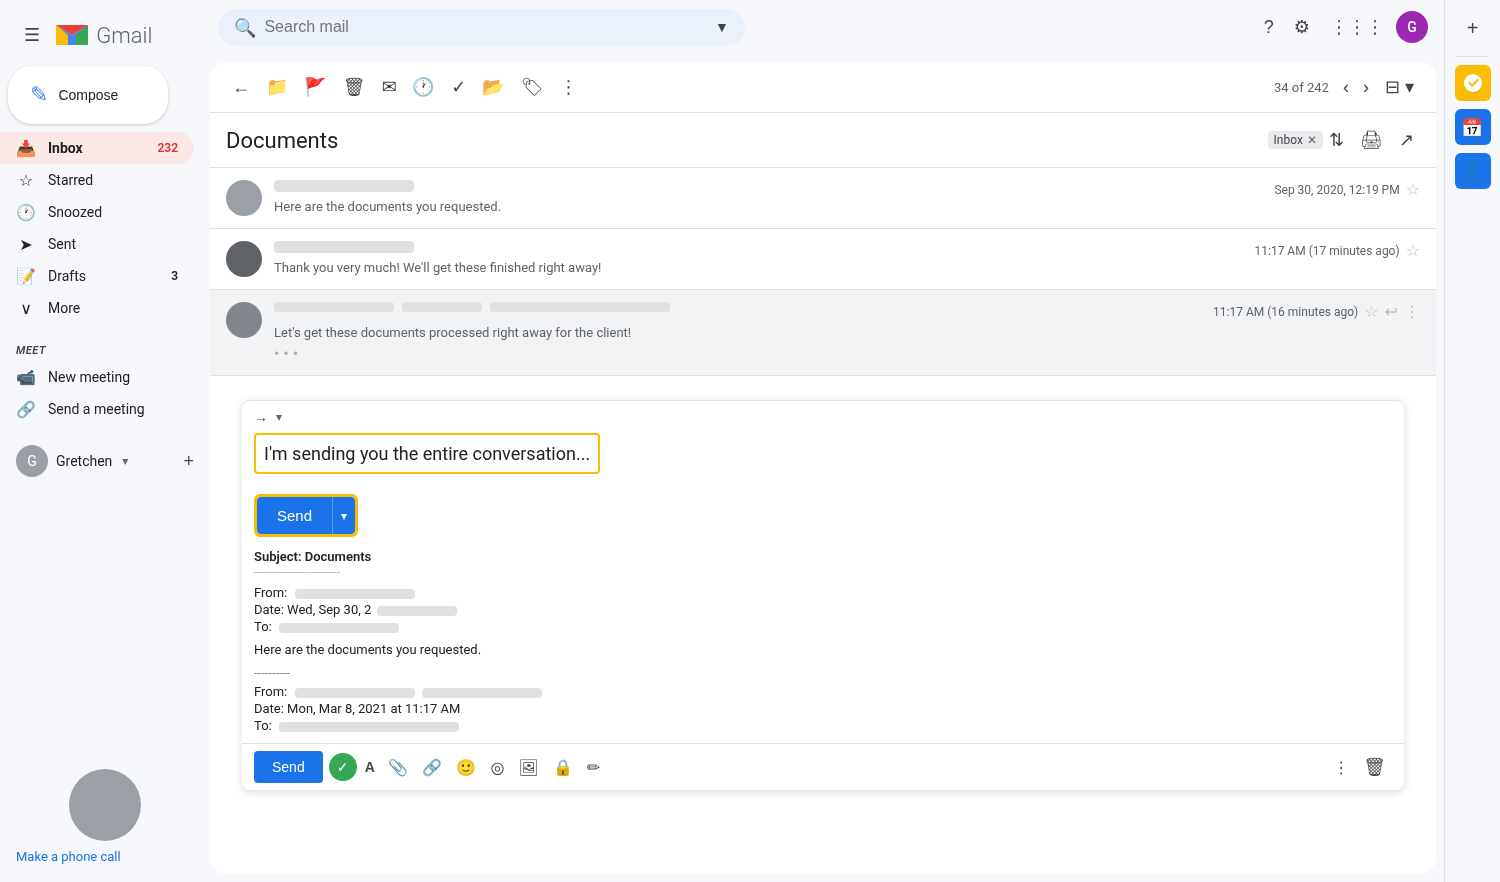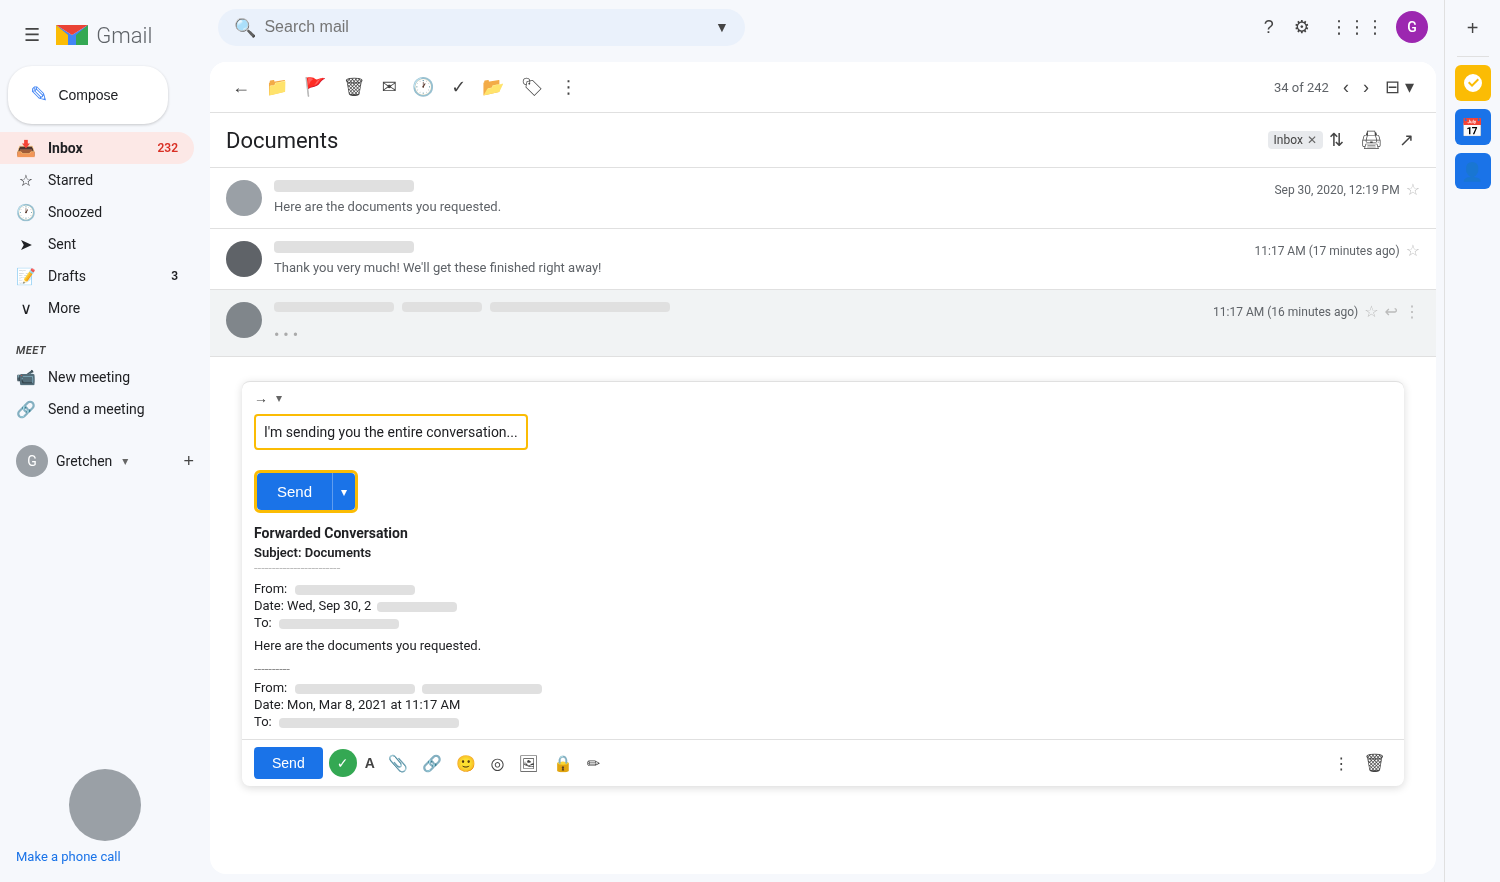--- a/index.html
+++ b/index.html
@@ -64,21 +64,21 @@
     .ph-sm { width: 80px; height: 10px; }
     .ph-md { width: 120px; height: 10px; }
     .ph-lg { width: 180px; height: 10px; }
     .dots-more { font-size: 16px; color: #aaa; margin-top: 4px; }
 
     
     .compose-area { background: #fff; border-top: 1px solid #e0e0e0; margin: 12px 16px; border-radius: 8px; box-shadow: 0 2px 8px rgba(0,0,0,0.15); }
     .compose-top { display: flex; align-items: center; padding: 8px 12px; gap: 8px; }
     .compose-top-icon { font-size: 14px; color: #444; }
     .compose-body { padding: 0 12px 8px; min-height: 280px; }
-    .compose-text-highlighted { border: 2px solid #fbbc04; border-radius: 4px; padding: 8px; font-size: 14px; color: #202124; margin-bottom: 12px; background: #fff; }
+    .compose-text-highlighted { border: 2px solid #fbbc04; border-radius: 4px; padding: 8px; font-size: 18px; color: #202124; margin-bottom: 12px; background: #fff; }
     .forwarded-section { font-size: 13px; color: #202124; }
     .forwarded-title { font-weight: 700; font-size: 14px; margin-bottom: 4px; }
     .forwarded-subject { font-weight: 600; font-size: 13px; }
     .forwarded-divider { color: #bbb; font-size: 13px; margin-bottom: 6px; }
     .forwarded-meta { font-size: 13px; color: #202124; margin-bottom: 2px; }
     .forwarded-meta .ph { display: inline-block; vertical-align: middle; }
     .send-btn-highlight { border: 3px solid #fbbc04; border-radius: 6px; display: inline-flex; }
     .send-btn-main { background: #1a73e8; color: #fff; border: none; border-radius: 4px 0 0 4px; padding: 10px 20px; font-size: 15px; font-weight: 500; cursor: pointer; }
     .send-btn-dropdown { background: #1a73e8; color: #fff; border: none; border-left: 1px solid rgba(255,255,255,0.3); border-radius: 0 4px 4px 0; padding: 10px 8px; cursor: pointer; font-size: 12px; }
 
@@ -297,20 +297,21 @@
                 <div class="ph ph-lg"></div>
               </div>
             </div>
             <div class="email-time">
               <span>11:17 AM (16 minutes ago)</span>
               <button class="star-btn">☆</button>
               <button class="star-btn" style="font-size:16px;">↩</button>
               <button class="star-btn" style="font-size:16px;">⋮</button>
             </div>
           </div>
+          <div class="email-text">Let's get these documents processed right away for the client!</div>
           <div class="dots-more">• • •</div>
         </div>
       </div>
 
       <div style="padding:12px 16px 16px;">
         <div class="compose-area">
 
           <div class="compose-top">
             <span class="compose-top-icon">→</span>
             <span style="font-size:12px;color:#666;">▾</span>
@@ -327,21 +328,20 @@
             
             <div style="margin:8px 0 12px;">
               <div class="send-btn-highlight">
                 <button class="send-btn-main">Send</button>
                 <button class="send-btn-dropdown">▾</button>
               </div>
             </div>
 
             
             <div class="forwarded-section">
-              <div class="forwarded-title">Forwarded Conversation</div>
               <div class="forwarded-subject">
                 <span>Subject:</span>
                 <span>Documents</span>
               </div>
               <div class="forwarded-divider">------------------------</div>
 
               <div class="forwarded-meta">
                 <span>From:</span>
                 <span class="ph ph-md" style="display:inline-block;margin-left:4px;"></span>
               </div>

